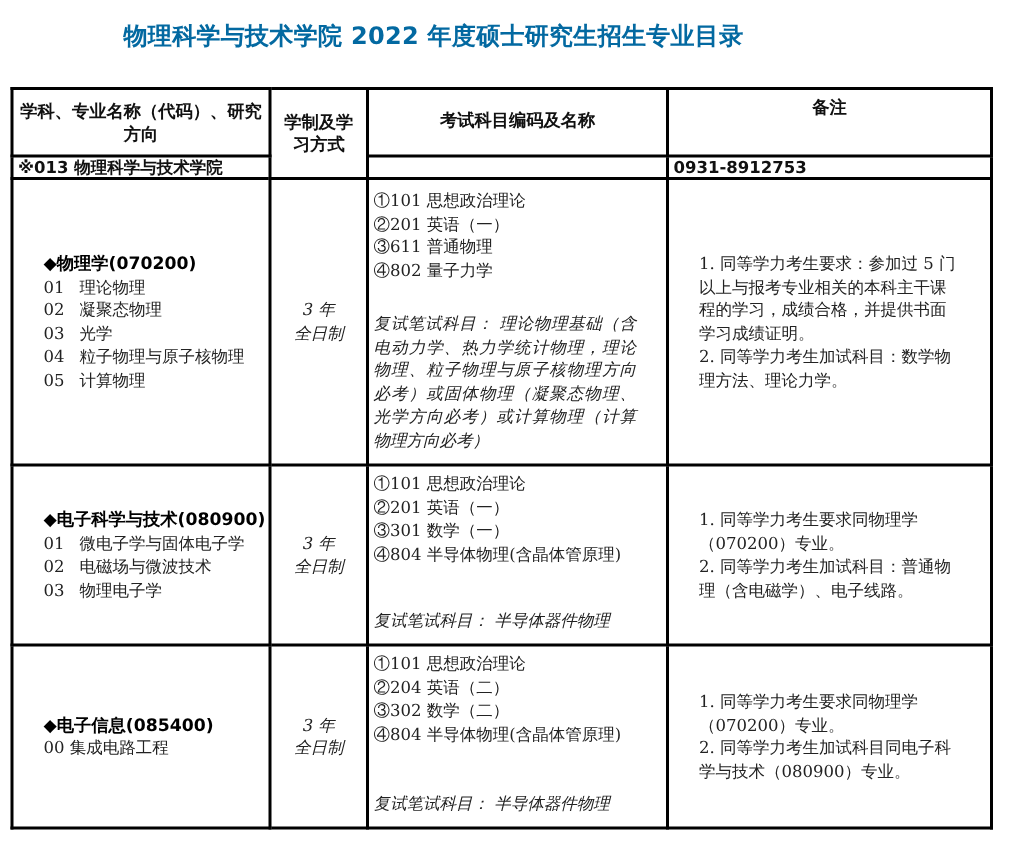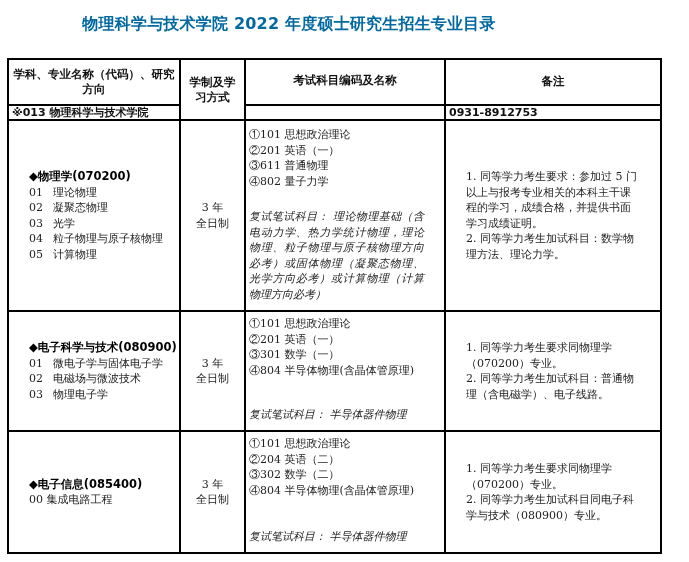--- a/index.html
+++ b/index.html
@@ -16,21 +16,21 @@
     .c1 { width: 172px; } .c2 { width: 65px; } .c3 { width: 200px; } .c4 { width: 216px; }
     .hdr-row th { height: 30px; }
     .org-row td { height: 13px; font-family: "DejaVu Sans", "Liberation Sans", sans-serif;
                   font-weight: bold; font-size: 11px; padding-left: 3px; line-height: 13px; color:#111; }
     .sec td { font-size: 11px; line-height: 15.5px; }
     .major { padding-left: 20px; }
     .major-name { font-family: "DejaVu Sans", "Liberation Sans", sans-serif; font-weight: bold;
                   font-size: 11.5px; color:#000; }
     .dir { display: flex; }
     .dir .code { width: 24px; }
-    .mode { text-align: center; }
+    .mode { text-align: center; font-style: italic; }
     .exam { padding: 0 3px; vertical-align: top; position: relative; }
     .exam .subjects { margin-top: 6px; }
     .exam .retest { position: absolute; left: 3px; right: 20px; bottom: 8px; text-align: justify; font-style: italic; }
     .note { padding: 0 20px; font-size: 11px; }
     .s1 td { height: 189px; }
     .s2 td { height: 118px; }
     .s3 td { height: 120px; }
   </style>
 </head>
 <body>
@@ -42,21 +42,21 @@
     <col class="c1">
       <col class="c2">
       <col class="c3">
       <col class="c4">
   </colgroup>
   <tbody>
       <tr class="hdr-row">
     <th>学科、专业名称（代码）、研究方向</th>
     <th rowspan="2" style="padding:0 8px;">学制及学习方式</th>
     <th style="vertical-align:top;padding-top:13px;">考试科目编码及名称</th>
-    <th style="vertical-align:top;padding-top:14px;">备注</th>
+    <th style="vertical-align:top;padding-top:4px;">备注</th>
   </tr>
   <tr class="org-row">
     <td>※013 物理科学与技术学院</td>
     <td></td>
     <td>0931-8912753</td>
   </tr>
 
   <tr class="sec s1">
     <td class="major">
       <div class="major-name">◆物理学(070200)</div>

